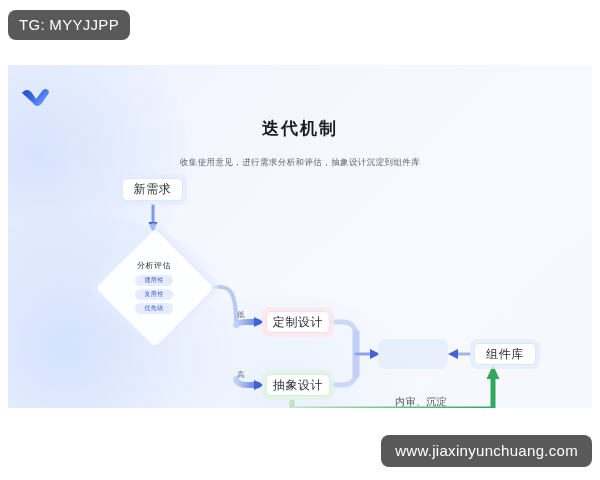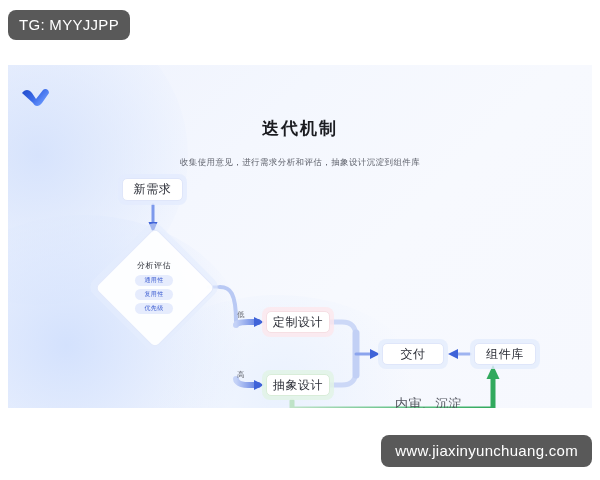--- a/index.html
+++ b/index.html
@@ -283,21 +283,21 @@
   
   .edge-label {
     position: absolute;
     font-size: 7.5px;
     color: #5a5d66;
     letter-spacing: .4px;
     white-space: nowrap;
   }
   #lbl-low  { left: 229px; top: 245px; }
   #lbl-high { left: 229px; top: 305px; }
-  #lbl-loop { left: 374px; top: 330px; font-size: 13px; color: #53565f; padding-left: 13px; }
+  #lbl-loop { left: 374px; top: 330px; font-size: 10px; color: #53565f; padding-left: 13px; }
 </style>
 </head>
 <body>
 
 <div class="watermark" id="wm-top">TG: MYYJJPP</div>
 
 <div class="card">
 
   <div class="blob blob-a"></div>
   <div class="blob blob-b"></div>
@@ -389,21 +389,20 @@
       <div class="diamond-content">
         <div class="diamond-title">分析评估</div>
         <div class="tag">通用性</div>
         <div class="tag">复用性</div>
         <div class="tag">优先级</div>
       </div>
     </div>
 
     <div class="node" id="node-abstract">抽象设计</div>
     <div class="node" id="node-custom">定制设计</div>
-    <div class="node" id="node-deliver">交付</div>
     <div class="node" id="node-library">组件库</div>
 
     <div class="edge-label" id="lbl-low">低</div>
     <div class="edge-label" id="lbl-high">高</div>
     <div class="edge-label" id="lbl-loop">内审、沉淀</div>
   </div>
 </div>
 
 <div class="watermark" id="wm-bottom">www.jiaxinyunchuang.com</div>
 

